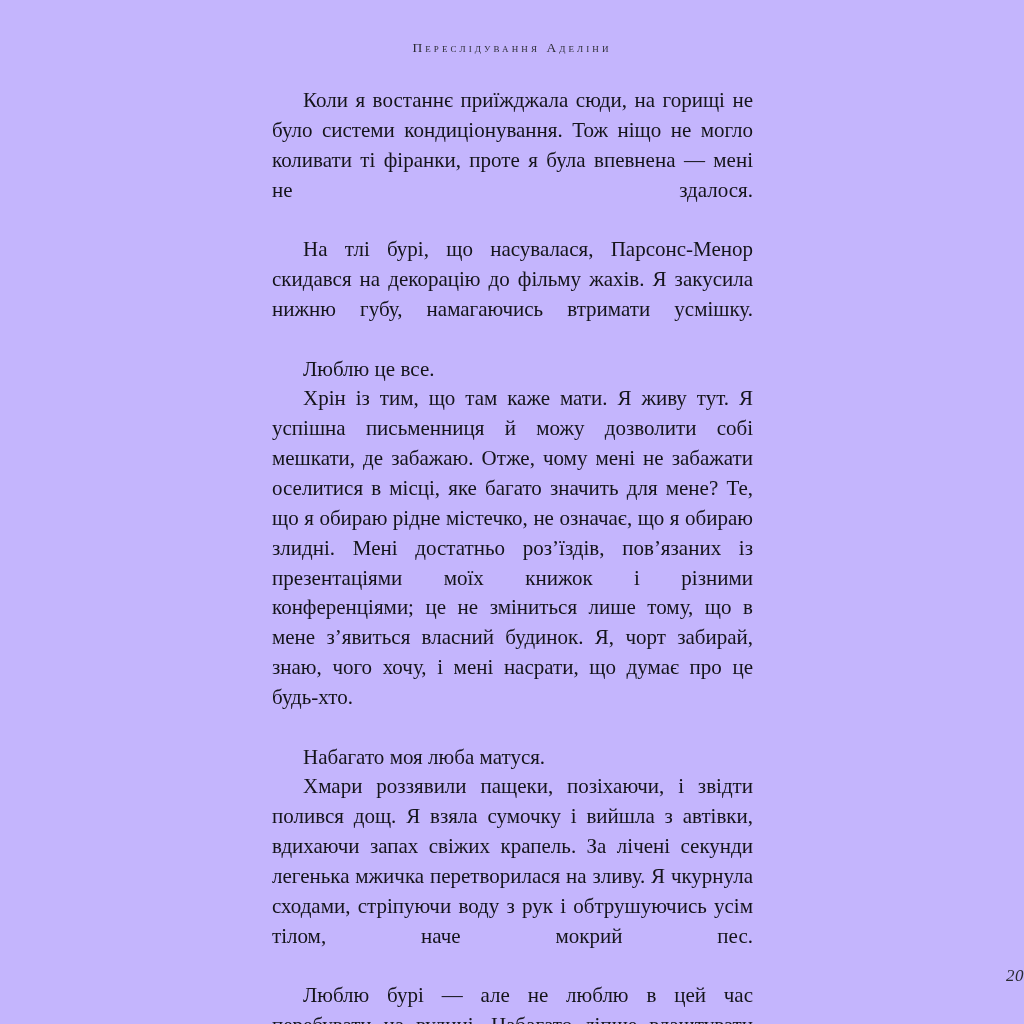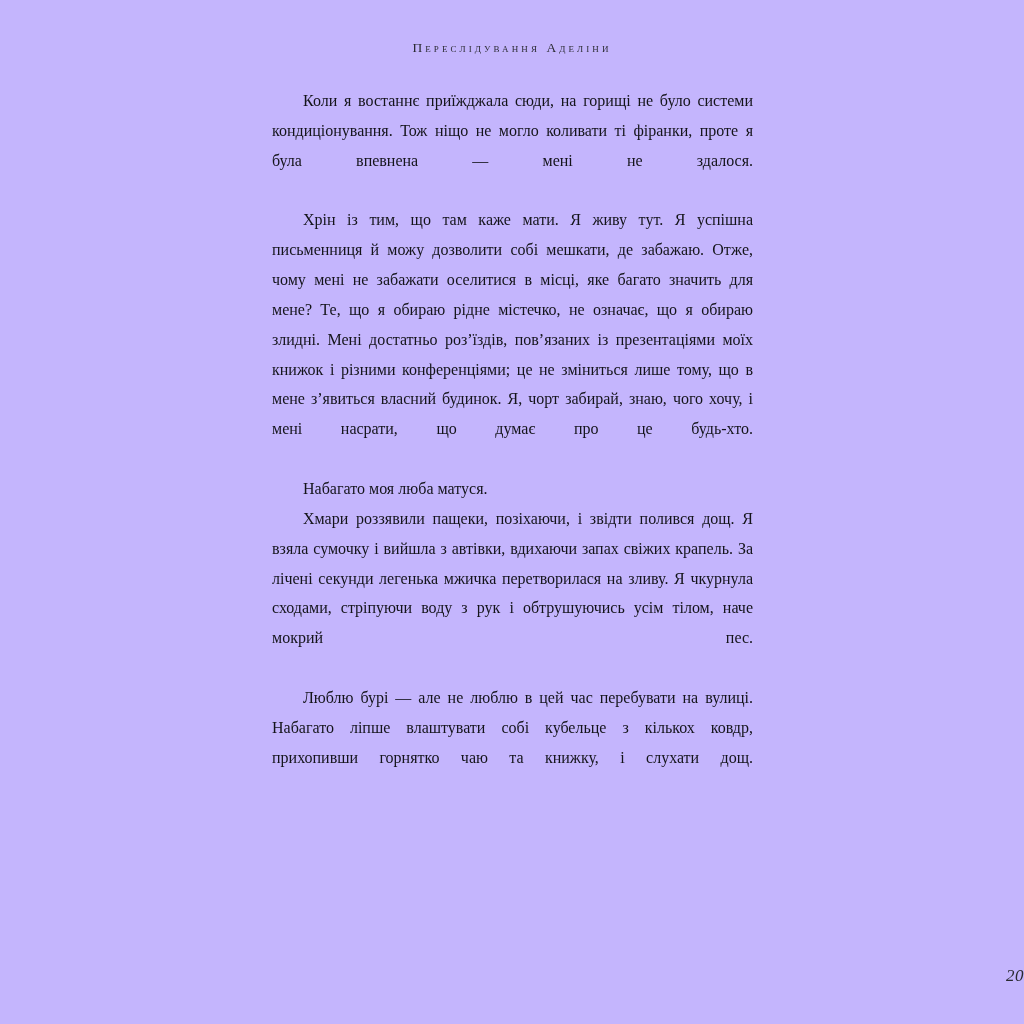--- a/index.html
+++ b/index.html
@@ -39,21 +39,21 @@
     position: absolute;
     top: 86px;
     left: 272px;
     width: 481px;
   }
   .para {
     margin: 0;
     text-indent: 31px;
     text-align: justify;
     text-justify: inter-word;
-    font-size: 16px;
+    font-size: 21px;
     line-height: 29.85px;
     color: #14141a;
     hyphens: none;
     word-spacing: 0.1px;
   }
   
   .para::after {
     content: "";
     display: inline-block;
     width: 100%;
@@ -76,20 +76,22 @@
 </style>
 </head>
 <body>
 
 <div class="page">
 
   <div class="running-head">Переслідування Аделіни</div>
 
   <div class="text-block">
     <p class="para">Коли я востаннє приїжджала сюди, на горищі не було системи кондиціонування. Тож ніщо не могло коливати ті фіранки, проте я була впевнена — мені не здалося.</p>
+    <p class="para">На тлі бурі, що насувалася, Парсонс-Менор скидався на декорацію до фільму жахів. Я закусила нижню губу, намагаючись втримати усмішку.</p>
+    <p class="para no-justify-last">Люблю це все.</p>
     <p class="para">Хрін із тим, що там каже мати. Я живу тут. Я успішна письменниця й можу дозволити собі мешкати, де забажаю. Отже, чому мені не забажати оселитися в місці, яке багато значить для мене? Те, що я обираю рідне містечко, не означає, що я обираю злидні. Мені достатньо роз’їздів, пов’язаних із презентаціями моїх книжок і різними конференціями; це не зміниться лише тому, що в мене з’явиться власний будинок. Я, чорт забирай, знаю, чого хочу, і мені насрати, що думає про це будь-хто.</p>
     <p class="para no-justify-last">Набагато моя люба матуся.</p>
     <p class="para">Хмари роззявили пащеки, позіхаючи, і звідти полився дощ. Я взяла сумочку і вийшла з автівки, вдихаючи запах свіжих крапель. За лічені секунди легенька мжичка перетворилася на зливу. Я чкурнула сходами, стріпуючи воду з рук і обтрушуючись усім тілом, наче мокрий пес.</p>
     <p class="para">Люблю бурі — але не люблю в цей час перебувати на вулиці. Набагато ліпше влаштувати собі кубельце з кількох ковдр, прихопивши горнятко чаю та книжку, і слухати дощ.</p>
 
   </div>
 
   <div class="folio">20</div>
 
 </div>

